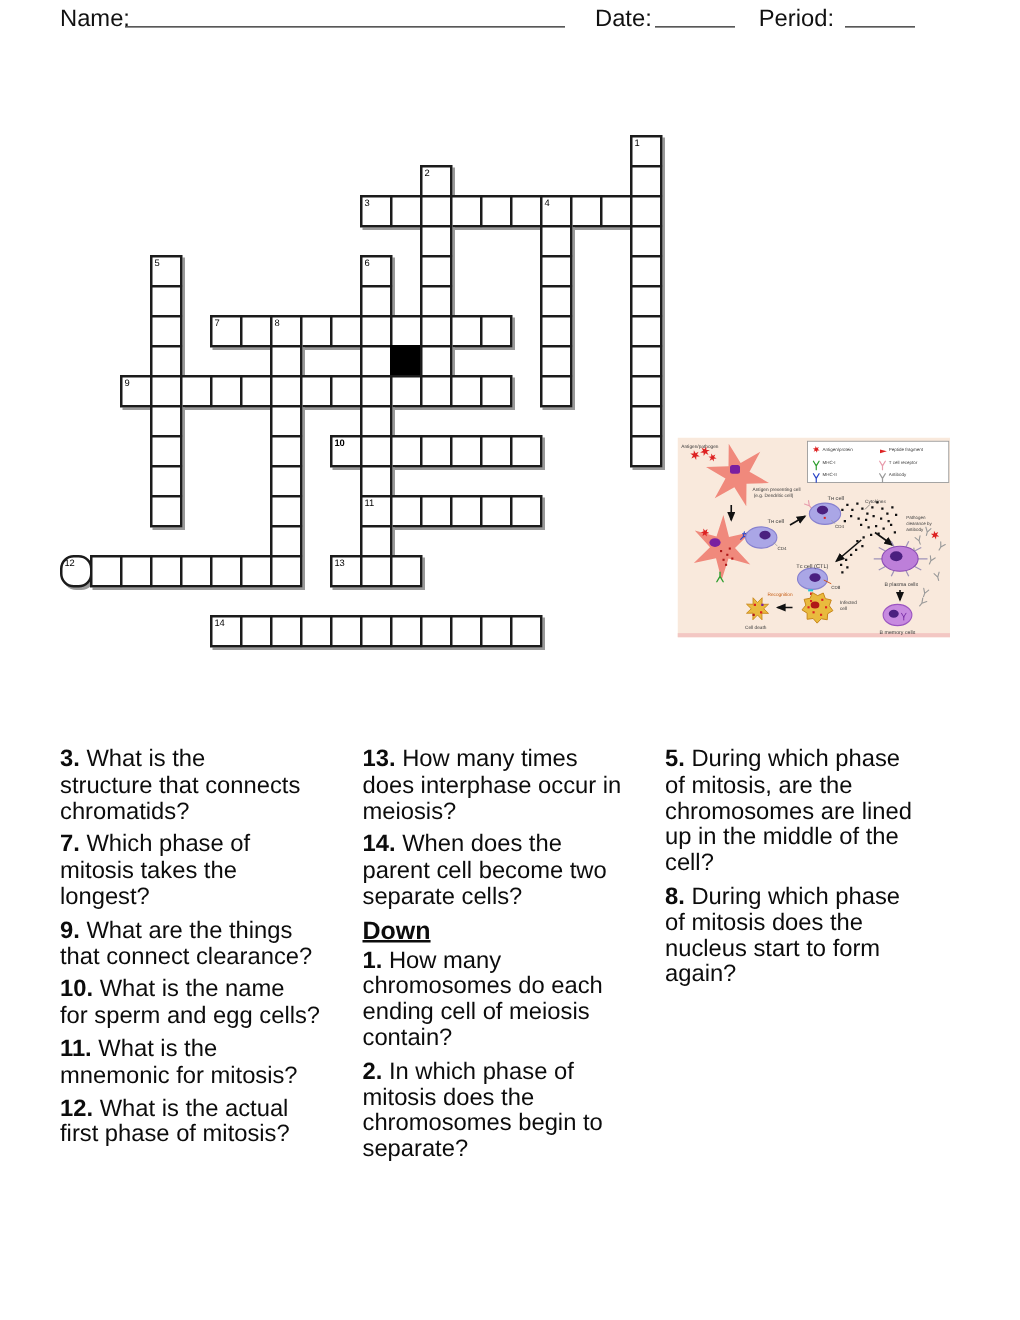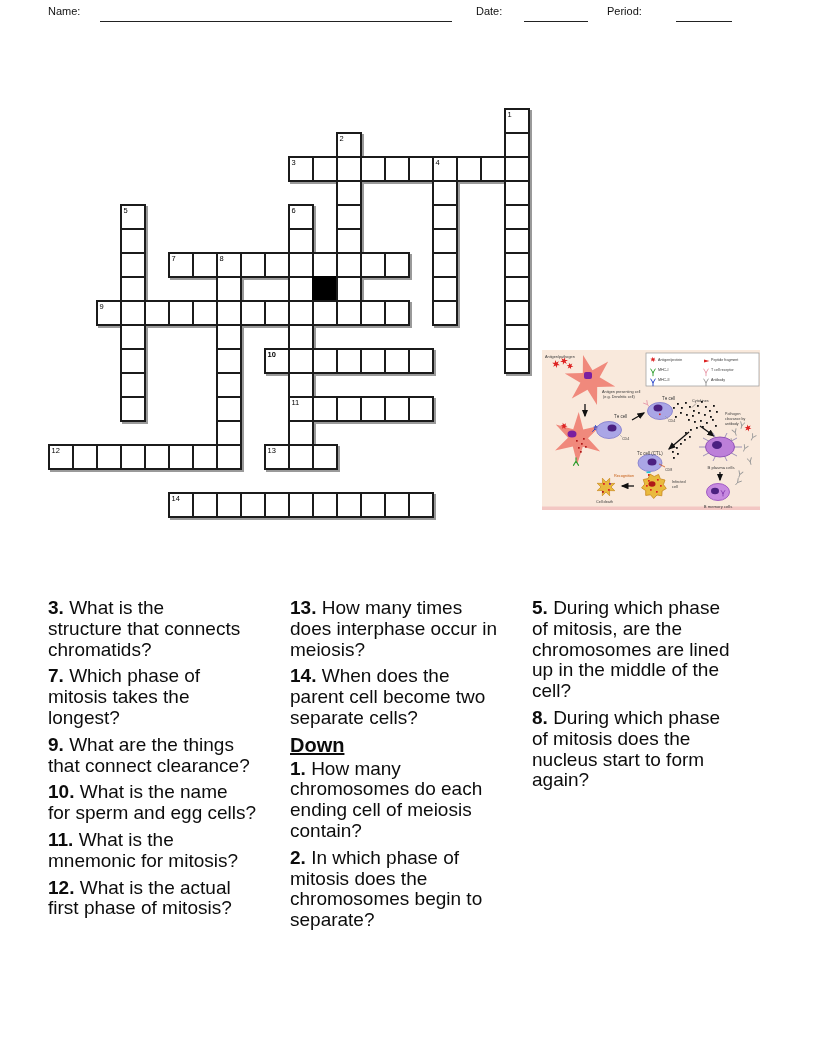--- a/index.html
+++ b/index.html
@@ -1,19 +1,19 @@
 <!DOCTYPE html>
 <html><head>
 <meta charset="utf-8">
 <style>
   html,body{margin:0;padding:0;background:#fff;}
   #page{position:relative;width:816px;height:1056px;background:#fff;overflow:hidden;
         font-family:"Liberation Sans","DejaVu Sans",sans-serif;color:#111;}
   
-  .hlabel{position:absolute;top:5px;font-size:11px;color:#111;}
+  .hlabel{position:absolute;top:5px;font-size:19px;color:#111;}
   .hline{position:absolute;top:21px;border-bottom:1.6px solid #222;height:0;}
   
   #title{position:absolute;top:36px;left:0;width:100%;text-align:center;
          font-size:46px;line-height:50px;font-weight:normal;color:#000;letter-spacing:0px;}
   
   .cw-cell{position:absolute;width:26px;height:26px;box-sizing:border-box;
            border:2px solid #1b1b1b;background:#fff;box-shadow:2px 2px 0 0 #9a9a9a;}
   .cw-cell.black{background:#000;border-color:#000;}
   .cw-num{position:absolute;top:0px;left:1.5px;font-size:7.5px;line-height:9px;color:#000;}
   
@@ -148,21 +148,21 @@
       <div class="cw-cell" style="left: 288px; top: 396px;">
         <span class="cw-num">11</span>
       </div>
       <div class="cw-cell" style="left: 312px; top: 396px;"></div>
       <div class="cw-cell" style="left: 336px; top: 396px;"></div>
       <div class="cw-cell" style="left: 360px; top: 396px;"></div>
       <div class="cw-cell" style="left: 384px; top: 396px;"></div>
       <div class="cw-cell" style="left: 408px; top: 396px;"></div>
       <div class="cw-cell" style="left: 216px; top: 420px;"></div>
       <div class="cw-cell" style="left: 288px; top: 420px;"></div>
-      <div class="cw-cell" style="left: 48px; top: 444px;">
+      <div class="cw-cell" style="left: 48px; top: 444px; border-radius: 11px;">
         <span class="cw-num">12</span>
       </div>
       <div class="cw-cell" style="left: 72px; top: 444px;"></div>
       <div class="cw-cell" style="left: 96px; top: 444px;"></div>
       <div class="cw-cell" style="left: 120px; top: 444px;"></div>
       <div class="cw-cell" style="left: 144px; top: 444px;"></div>
       <div class="cw-cell" style="left: 168px; top: 444px;"></div>
       <div class="cw-cell" style="left: 192px; top: 444px;"></div>
       <div class="cw-cell" style="left: 216px; top: 444px;"></div>
       <div class="cw-cell" style="left: 264px; top: 444px;">

